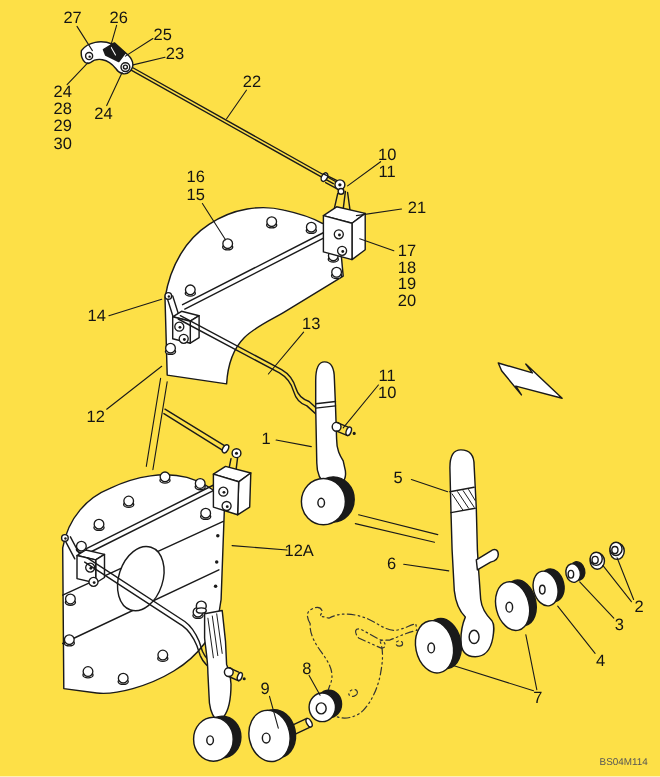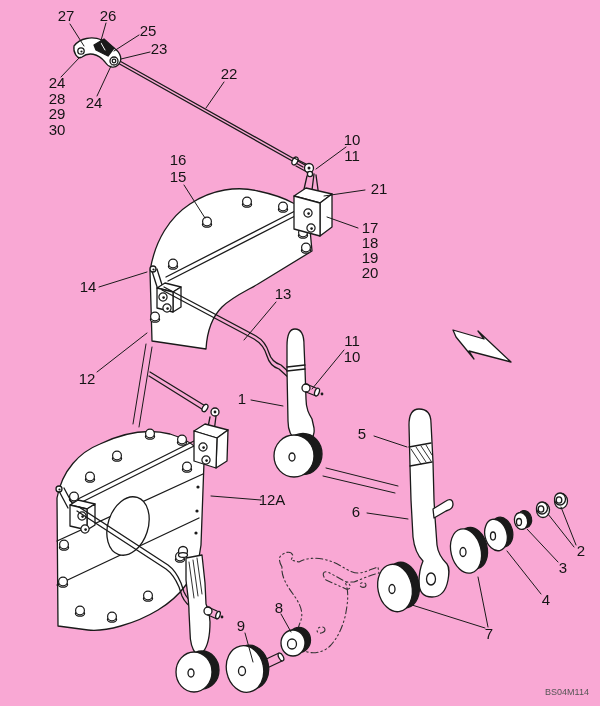--- a/index.html
+++ b/index.html
@@ -1,16 +1,16 @@
 <!DOCTYPE html>
 <html><head>
 <meta charset="utf-8">
 <style>
   html,body{margin:0;padding:0;background:#ffffff;}
-  .stage{position:relative;width:600px;height:706px;background:#f9a8d4;overflow:hidden;}
+  .stage{position:relative;width:600px;height:706px;background:#fde047;overflow:hidden;}
   .callout-text{font-family:"Liberation Sans",sans-serif;}
 </style>
 </head>
 <body>
 
 <div class="stage">
 <svg id="diagram" viewBox="0 0 600 706" width="600" height="706">
   <defs>
     <g id="bolt">
       <ellipse cx="0" cy="2.6" rx="4.6" ry="2.6" style="fill:#fff;stroke:#1a1a1a;stroke-width:1.2"></ellipse>

